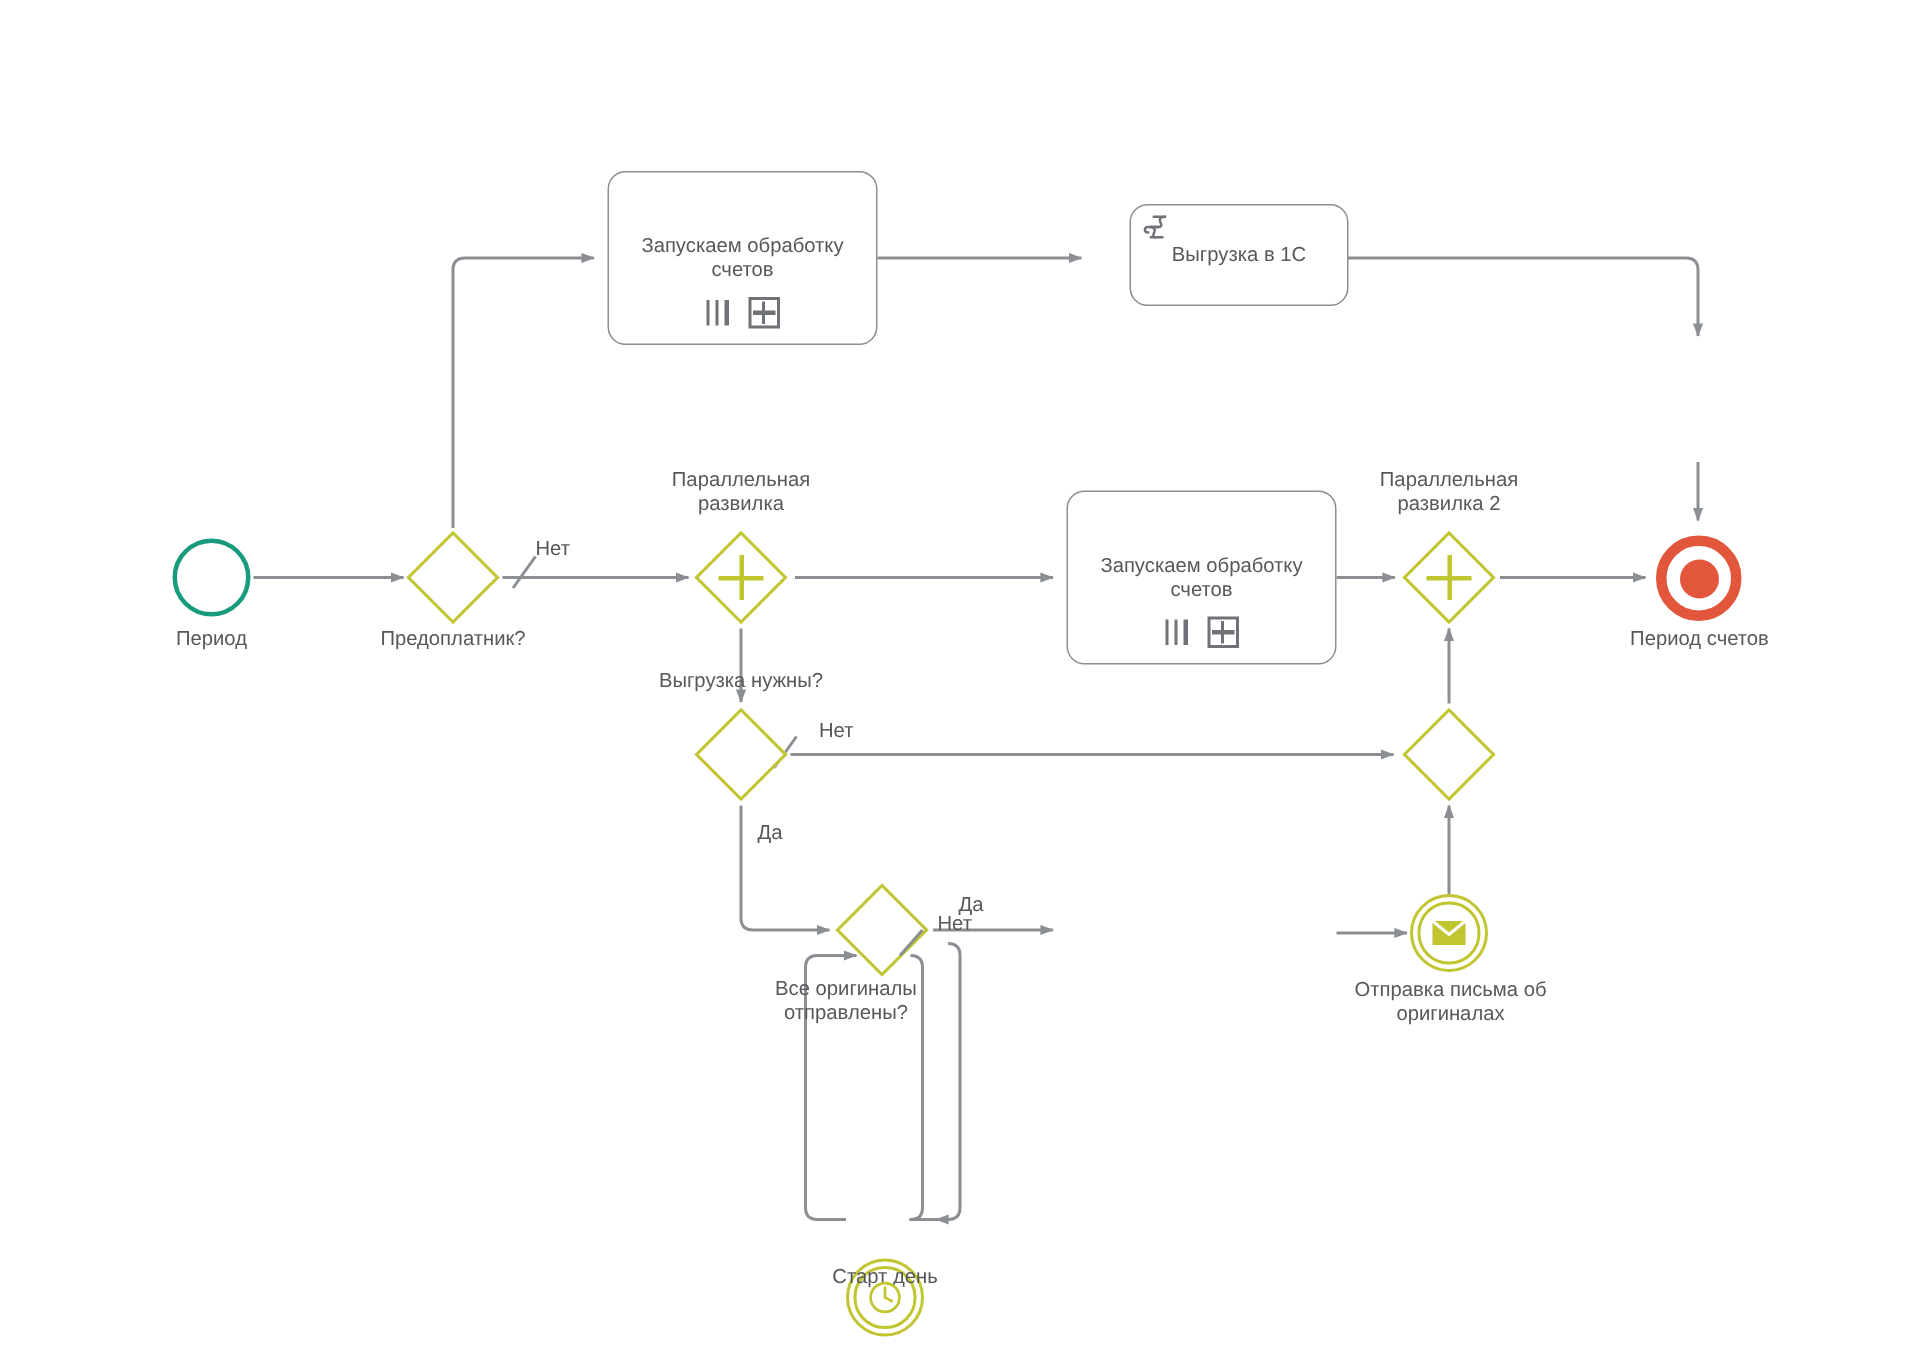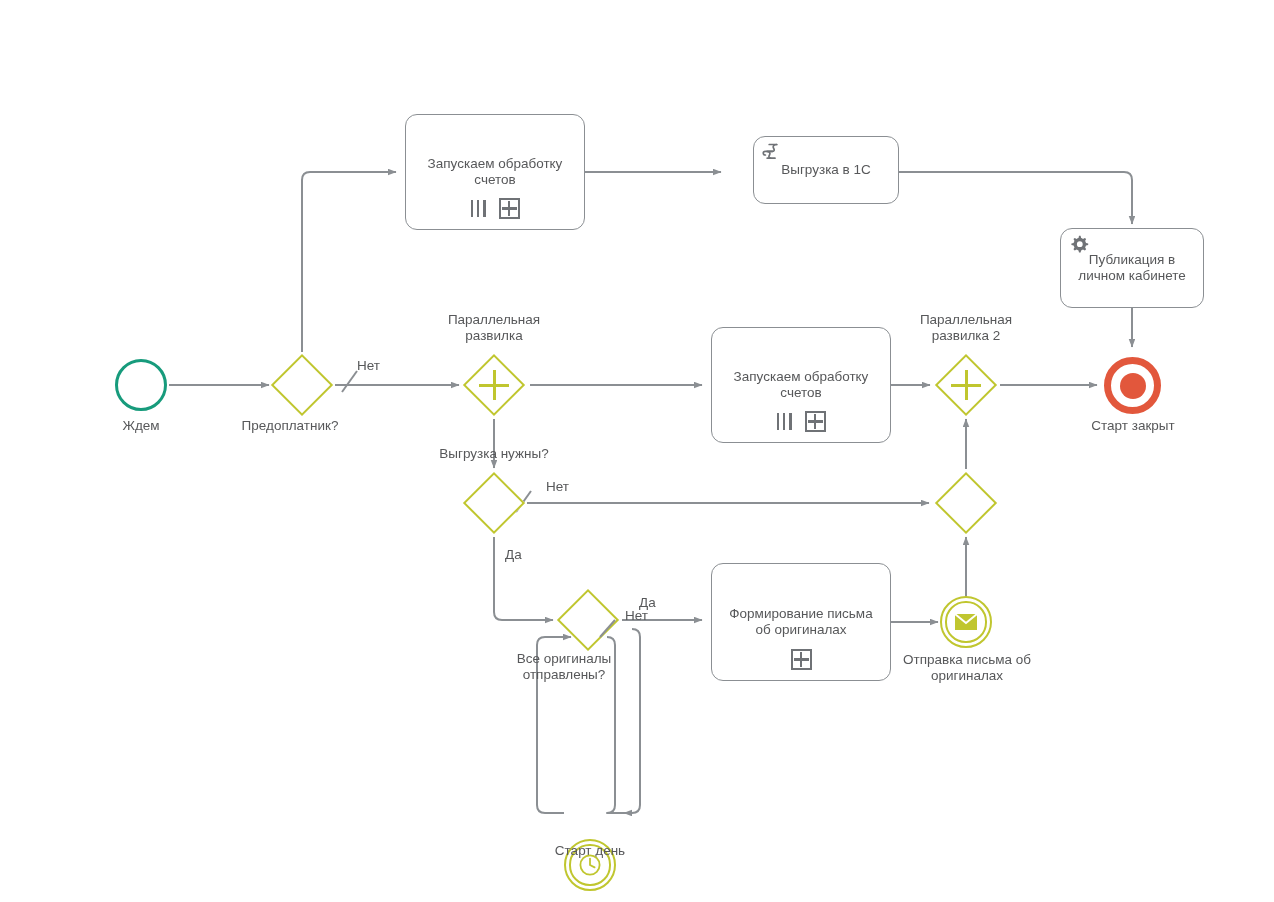--- a/index.html
+++ b/index.html
@@ -148,26 +148,26 @@
 
       <path d="M607,637 Q615,637 615,645 L615,805 Q615,813 607,813 L625,813"></path>
       <path d="M640,637 Q640,629 632,629 M640,637 L640,805 Q640,813 632,813 L624,813" marker-end="url(#arw)"></path>
 
       <path d="M564,813 L545,813 Q537,813 537,805 L537,645 Q537,637 545,637 L571,637" marker-end="url(#arw)"></path>
 
     </g>
   </svg>
 
   <div class="node event ev-start" style="left:115px;top:359px;width:52px;height:52px;"></div>
-  <div class="lab" style="left:81px;top:418px;width:120px;">Ждем</div>
+  <div class="lab" style="left:81px;top:418px;width:120px;">Период</div>
 
   <div class="gw" style="left:268px;top:359px;width:68px;height:52px;">
     <div class="dia"></div>
   </div>
-  <div class="lab" style="left:216px;top:418px;width:148px;">Предоплатник?</div>
+  <div class="lab" style="left:228px;top:418px;width:148px;">Предоплатник?</div>
   <div class="flowlab" style="left:357px;top:358px;">Нет</div>
 
   <div class="node task" style="left:405px;top:114px;width:180px;height:116px;">
     <span class="tlabel">Запускаем
 обработку счетов</span>
     <span class="task-icons">
       <span class="mi-par">
           <i></i>
           <i></i>
           <i></i>
@@ -181,42 +181,25 @@
       <svg viewBox="0 0 20 22" width="20" height="22" xmlns="http://www.w3.org/2000/svg">
         <path d="M14.5,1.5 C11.5,1.5 10.5,3.4 11.6,5.2 C12.7,7.0 12.3,8.3 10.5,8.3 L4.6,8.3
                  C7.6,8.3 8.6,10.2 7.5,12.0 C6.4,13.8 6.8,15.2 8.6,15.2" fill="none" stroke="#6f7276" stroke-width="1.7" stroke-linecap="round"></path>
         <path d="M3.2,8.3 C0.6,8.3 0.6,12.0 3.4,12.0 M10.5,8.3 L4.0,8.3" fill="none" stroke="#6f7276" stroke-width="1.7" stroke-linecap="round"></path>
         <path d="M14.8,1.5 L7.2,1.5 M13.0,15.2 L5.2,15.2" fill="none" stroke="#6f7276" stroke-width="1.7" stroke-linecap="round"></path>
       </svg>
     </span>
     <span class="tlabel">Выгрузка в 1С</span>
   </div>
 
-  <div class="node task" style="left:1060px;top:228px;width:144px;height:80px;">
-    <span class="gear-marker">
-      <svg viewBox="0 0 20 20" width="20" height="20" xmlns="http://www.w3.org/2000/svg">
-        <path fill="#6f7276" d="M10,0.8 L11.6,0.8 L12.1,3.0 C12.8,3.2 13.4,3.5 13.9,3.9
-          L15.9,2.9 L17.1,4.1 L16.1,6.1 C16.5,6.6 16.8,7.2 17.0,7.9 L19.2,8.4 L19.2,10.0
-          L17.0,10.5 C16.8,11.2 16.5,11.8 16.1,12.3 L17.1,14.3 L15.9,15.5 L13.9,14.5
-          C13.4,14.9 12.8,15.2 12.1,15.4 L11.6,17.6 L10.0,17.6 L9.5,15.4
-          C8.8,15.2 8.2,14.9 7.7,14.5 L5.7,15.5 L4.5,14.3 L5.5,12.3
-          C5.1,11.8 4.8,11.2 4.6,10.5 L2.4,10.0 L2.4,8.4 L4.6,7.9
-          C4.8,7.2 5.1,6.6 5.5,6.1 L4.5,4.1 L5.7,2.9 L7.7,3.9
-          C8.2,3.5 8.8,3.2 9.5,3.0 Z M10.8,6.3 A2.9,2.9 0 1,0 10.8,12.1 A2.9,2.9 0 1,0 10.8,6.3 Z"></path>
-      </svg>
-    </span>
-    <span class="tlabel">Публикация в
-личном
-кабинете</span>
-  </div>
 
   <div class="node event ev-end" style="left:1104px;top:357px;width:57px;height:57px;">
     <span class="dot"></span>
   </div>
-  <div class="lab" style="left:1062px;top:418px;width:142px;">Старт закрыт</div>
+  <div class="lab" style="left:1062px;top:418px;width:142px;">Период счетов</div>
 
   <div class="gw" style="left:460px;top:359px;width:68px;height:52px;">
     <div class="dia"></div>
     <div class="mark">
         <span class="plus-mark"></span>
       </div>
   </div>
   <div class="lab" style="left:414px;top:312px;width:160px;">Параллельная
 развилка</div>
 
@@ -260,28 +243,20 @@
 отправлены?</div>
   <div class="flowlab" style="left:639px;top:595px;">Да</div>
   <div class="flowlab" style="left:625px;top:608px;">Нет</div>
 
   <div style="position:absolute;left:598px;top:618px;width:24px;height:24px;">
     <svg width="24" height="24" viewBox="0 0 24 24" xmlns="http://www.w3.org/2000/svg">
       <path d="M2,19 L17,2" stroke="#8b8f93" stroke-width="2" fill="none"></path>
     </svg>
   </div>
 
-  <div class="node task" style="left:711px;top:563px;width:180px;height:118px;">
-    <span class="tlabel">Формирование
-письма об
-оригиналах</span>
-    <span class="task-icons">
-      <span class="sub-marker"></span>
-    </span>
-  </div>
 
   <div class="node event ev-inter" style="left:940px;top:596px;width:52px;height:52px;">
     <span class="gly">
       <svg width="24" height="18" viewBox="0 0 24 18" xmlns="http://www.w3.org/2000/svg">
         <rect x="1" y="1" width="22" height="16" fill="#c0c62f"></rect>
         <path d="M1,1 L12,10 L23,1" fill="none" stroke="#ffffff" stroke-width="2"></path>
       </svg>
     </span>
   </div>
   <div class="lab" style="left:896px;top:652px;width:142px;">Отправка письма об

